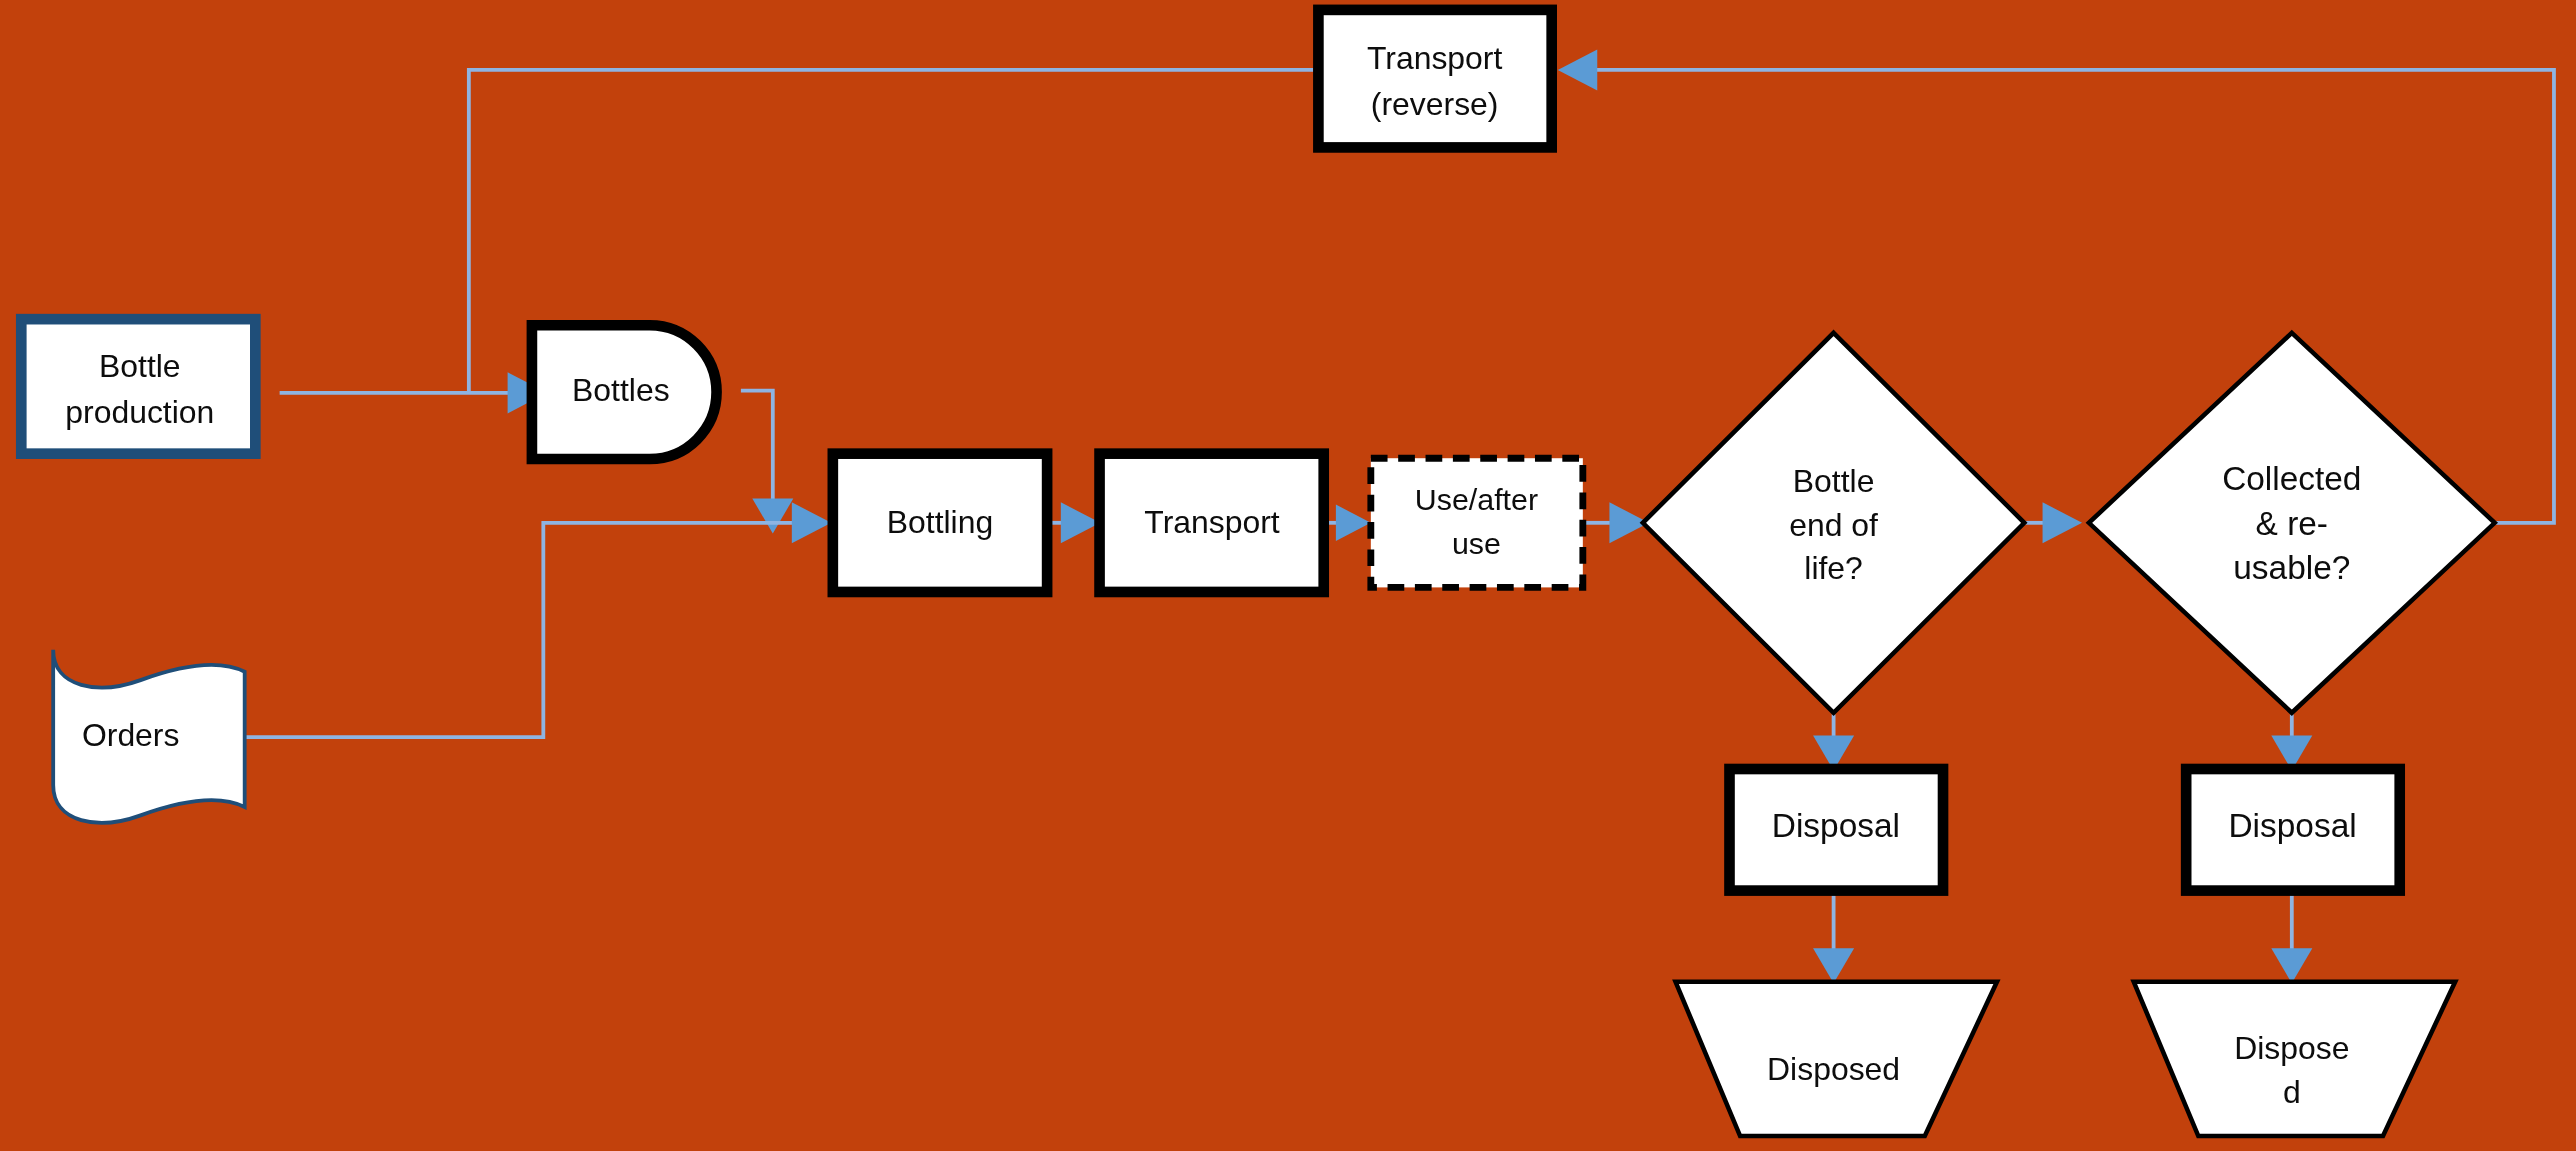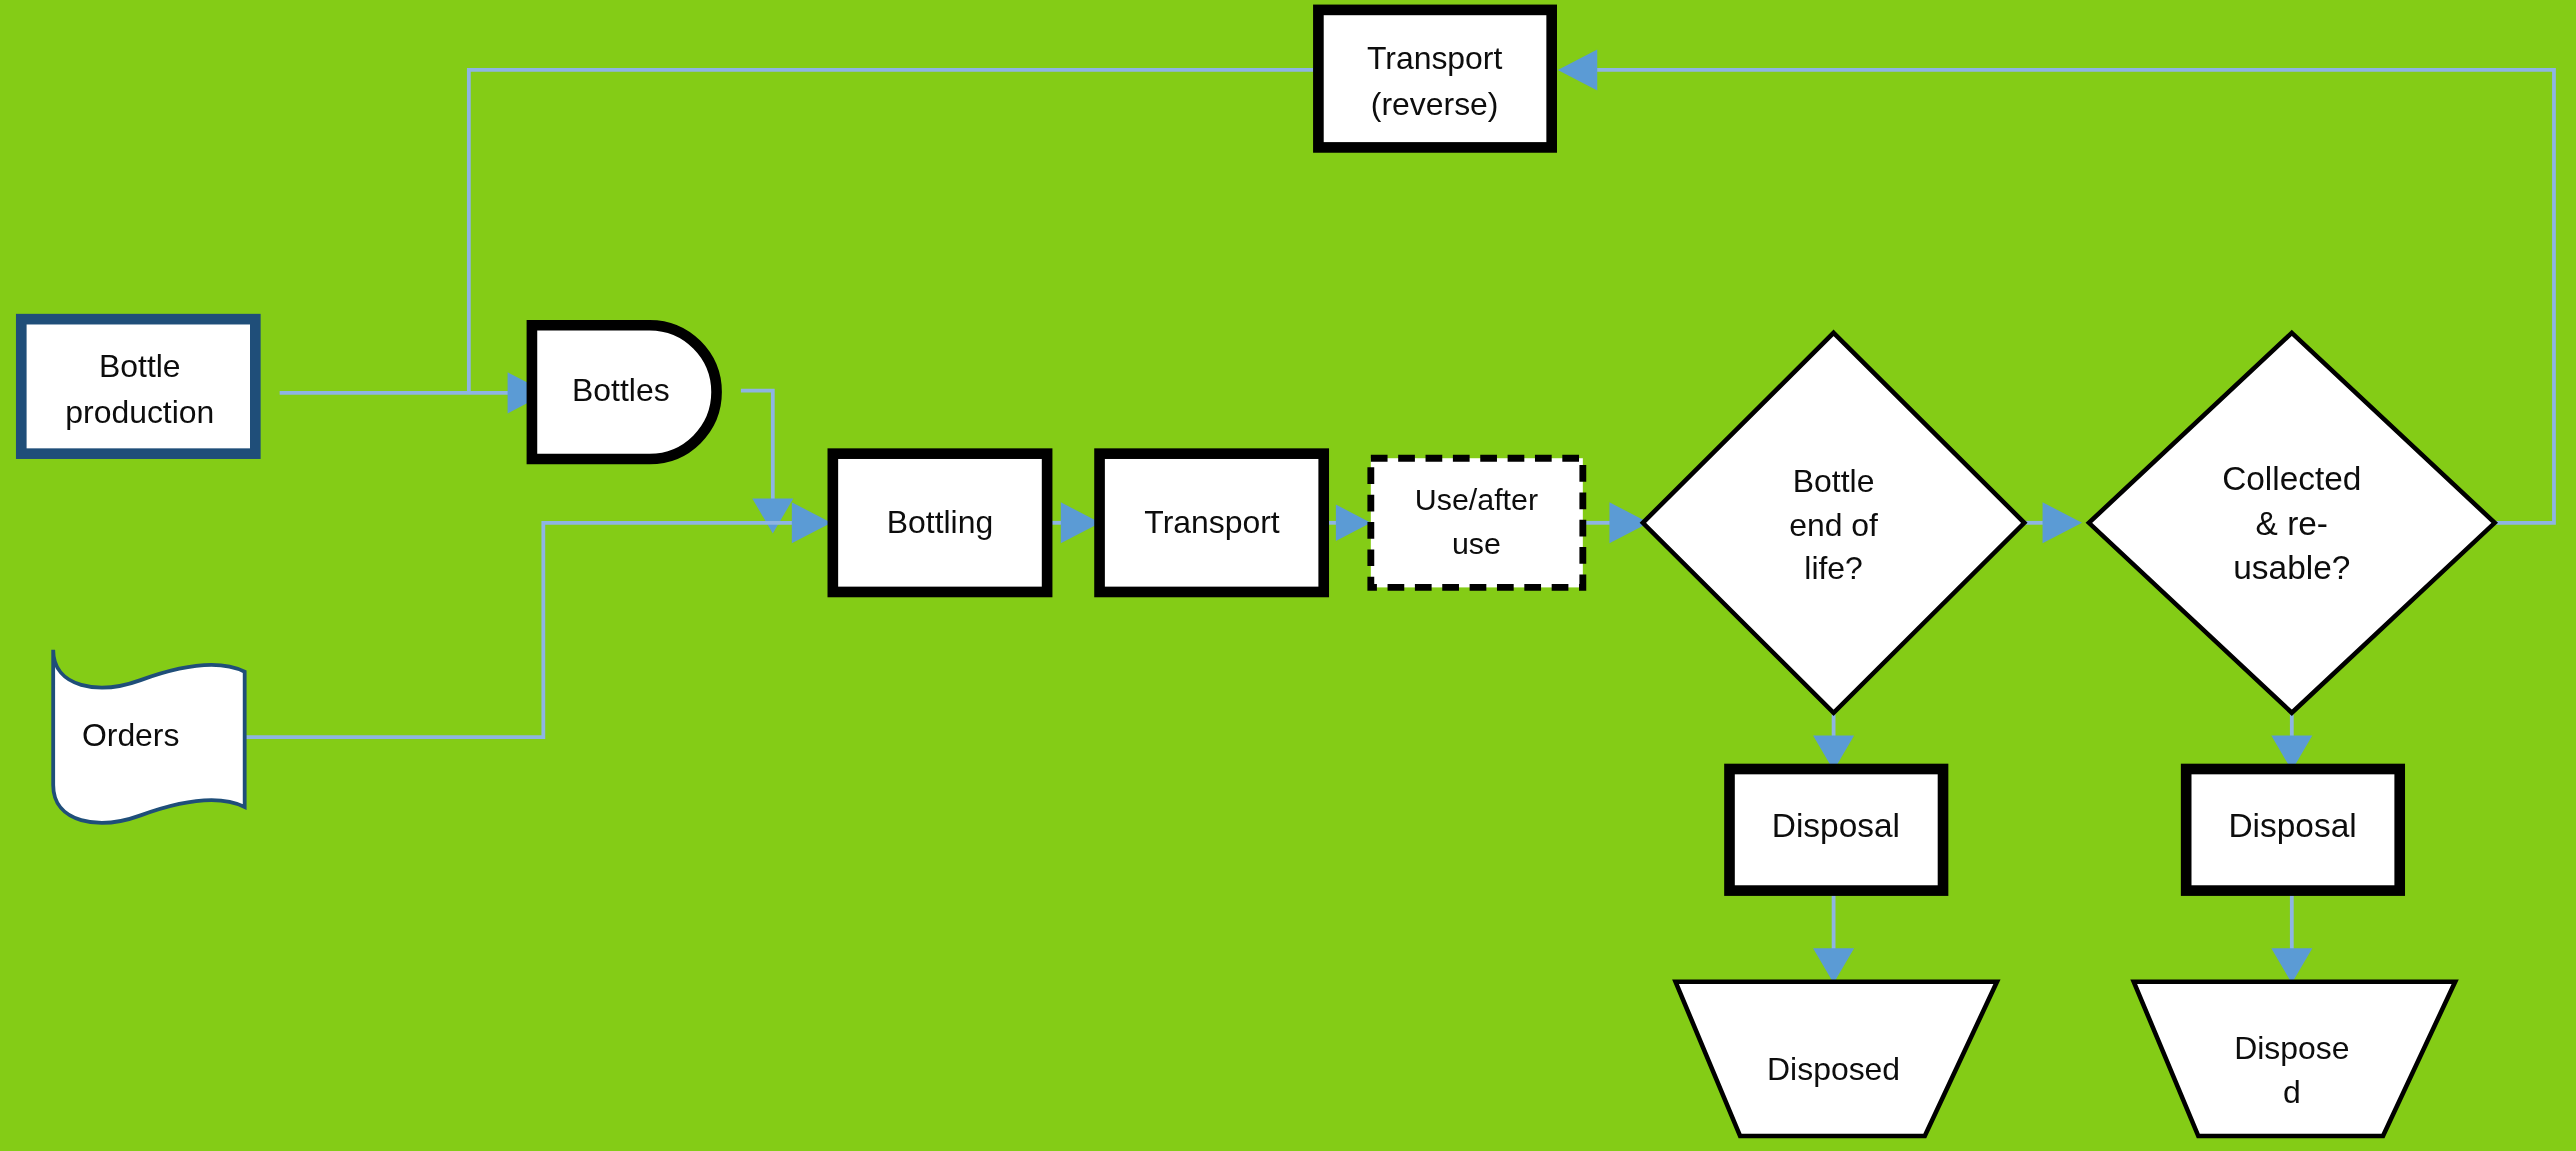--- a/index.html
+++ b/index.html
@@ -11,21 +11,21 @@
   body {
     width: 2576px;
     height: 1152px;
     font-family: "Liberation Sans", sans-serif;
     overflow: hidden;
   }
   #diagram-root {
     position: relative;
     width: 2576px;
     height: 1152px;
-    background: #84cc16;
+    background: #c2410c;
   }
   svg#flow-svg {
     position: absolute;
     top: 0;
     left: 0;
     width: 2576px;
     height: 1152px;
   }
   .node-label {
     font-family: "Liberation Sans", sans-serif;

